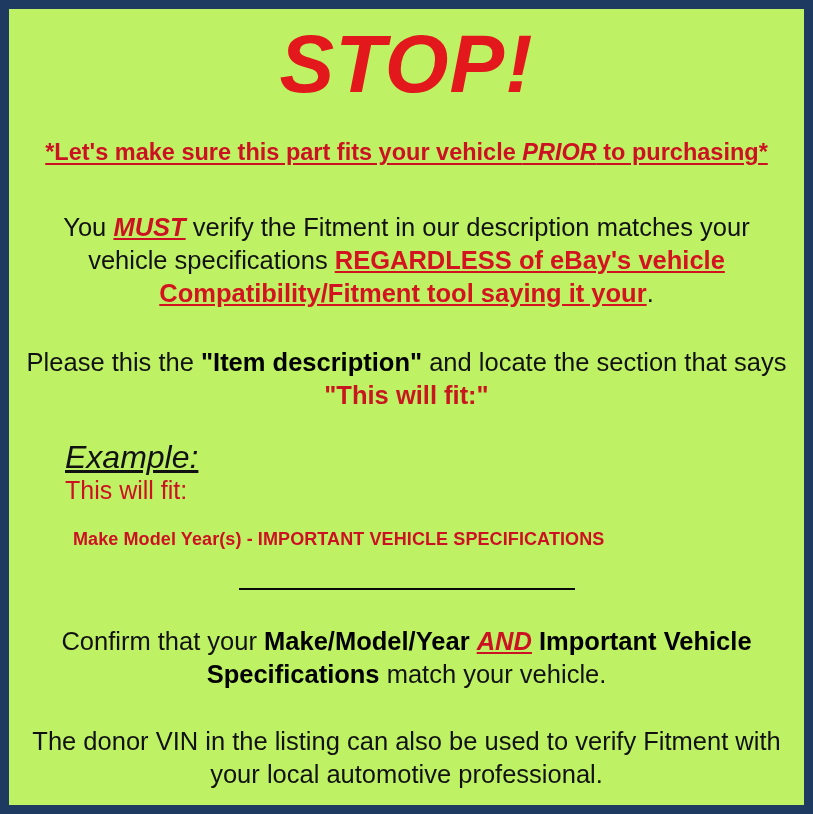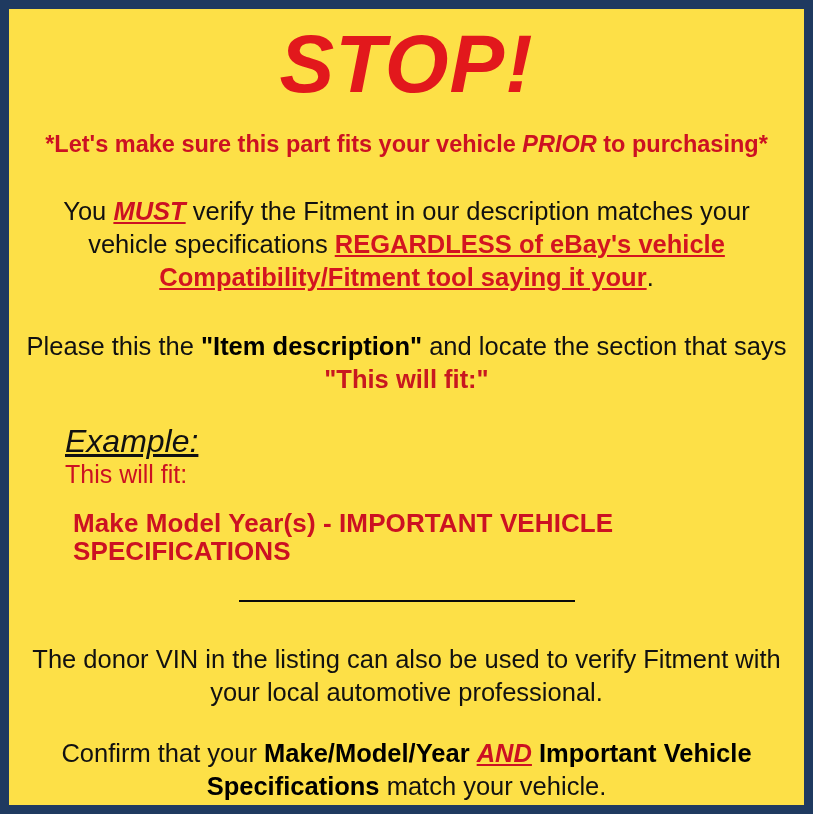--- a/index.html
+++ b/index.html
@@ -40,26 +40,27 @@
     line-height: 98px;
     font-weight: bold;
     font-style: italic;
     color: #e2181c;
     letter-spacing: 1px;
     font-family: "Liberation Sans", sans-serif;
   }
 
   
   .subtitle {
-    margin: 0;
+    margin: 8px;
     padding-top: 16px;
     font-size: 23.5px;
     line-height: 30px;
     font-weight: bold;
     color: #cc1122;
+    text-decoration: underline;
     text-underline-offset: 3px;
     white-space: nowrap;
   }
   .subtitle .ital {
     font-style: italic;
   }
 
   
   .para {
     margin: 0;
@@ -116,21 +117,21 @@
     padding-top: 3px;
     font-size: 25px;
     line-height: 31px;
     font-weight: normal;
     color: #cc1122;
   }
   .example-spec {
     margin: 0;
     padding-top: 19px;
     padding-left: 8px;
-    font-size: 26px;
+    font-size: 18px;
     line-height: 28px;
     font-weight: bold;
     color: #cc1122;
     letter-spacing: 0.1px;
   }
 
   
   .divider-wrap {
     padding-top: 26px;
     text-align: center;
@@ -150,21 +151,21 @@
     font-size: 27px;
     line-height: 34px;
     font-weight: bold;
     font-style: italic;
     color: #cc1122;
   }
 </style>
 </head>
 <body>
 
-<div class="notice-card" style="border-color: rgb(31, 58, 96); background: #fde047;">
+<div class="notice-card" style="border-color: rgb(31, 58, 96); background: #bef264;">
   <div class="notice-inner">
 
     <div class="stop-title">STOP!</div>
 
     <div class="subtitle">
       <span>*Let's make sure this part fits your vehicle </span><span class="ital">PRIOR</span><span> to purchasing*</span>
     </div>
 
     <p class="para p-must">
       <span>You </span><span class="em-red-u">MUST</span><span> verify the Fitment in our description matches your vehicle specifications </span><span class="em-red-bold-u">REGARDLESS of eBay's vehicle Compatibility/Fitment tool saying it your</span><span>.</span>
@@ -179,22 +180,22 @@
         <span class="example-label">Example:</span>
       </div>
       <div class="example-fit">This will fit:</div>
       <div class="example-spec">Make Model Year(s) - IMPORTANT VEHICLE SPECIFICATIONS</div>
     </div>
 
     <div class="divider-wrap">
       <span class="divider" style="width: 336px; border-top-color: rgb(10, 10, 10);"></span>
     </div>
 
-    <p class="para p-vin">The donor VIN in the listing can also be used to verify Fitment with your local automotive professional.</p>
-
     <p class="para p-confirm">
       <span>Confirm that your </span><span class="em-black-bold">Make/Model/Year</span><span> </span><span class="em-red-u">AND</span><span> </span><span class="em-black-bold">Important Vehicle Specifications</span><span> match your vehicle.</span>
     </p>
 
+    <p class="para p-vin">The donor VIN in the listing can also be used to verify Fitment with your local automotive professional.</p>
+
     <div class="thanks">Thank you for confirming Fitment!</div>
 
   </div>
 </div>
 
 </body></html>

